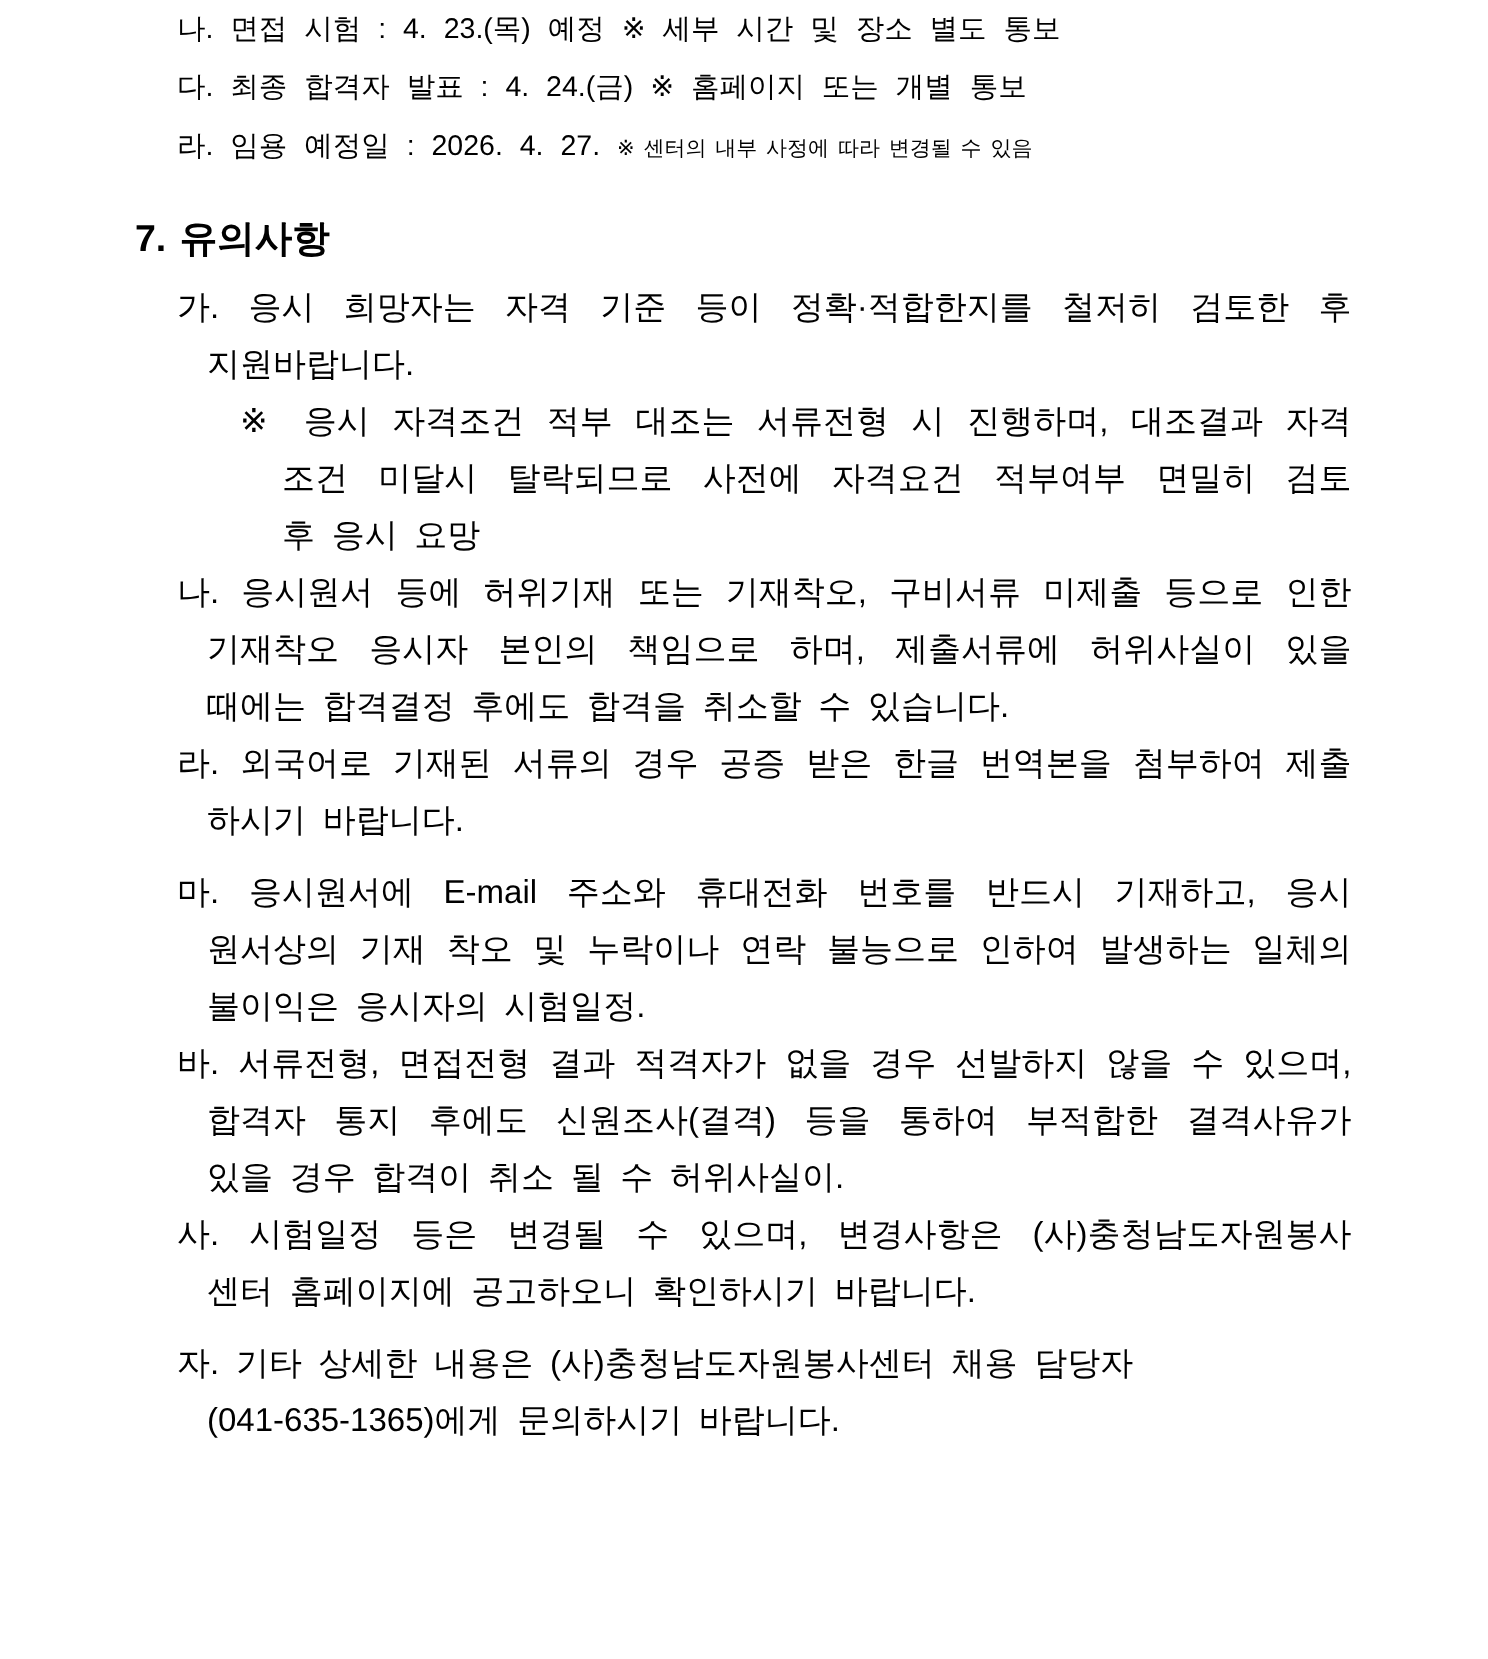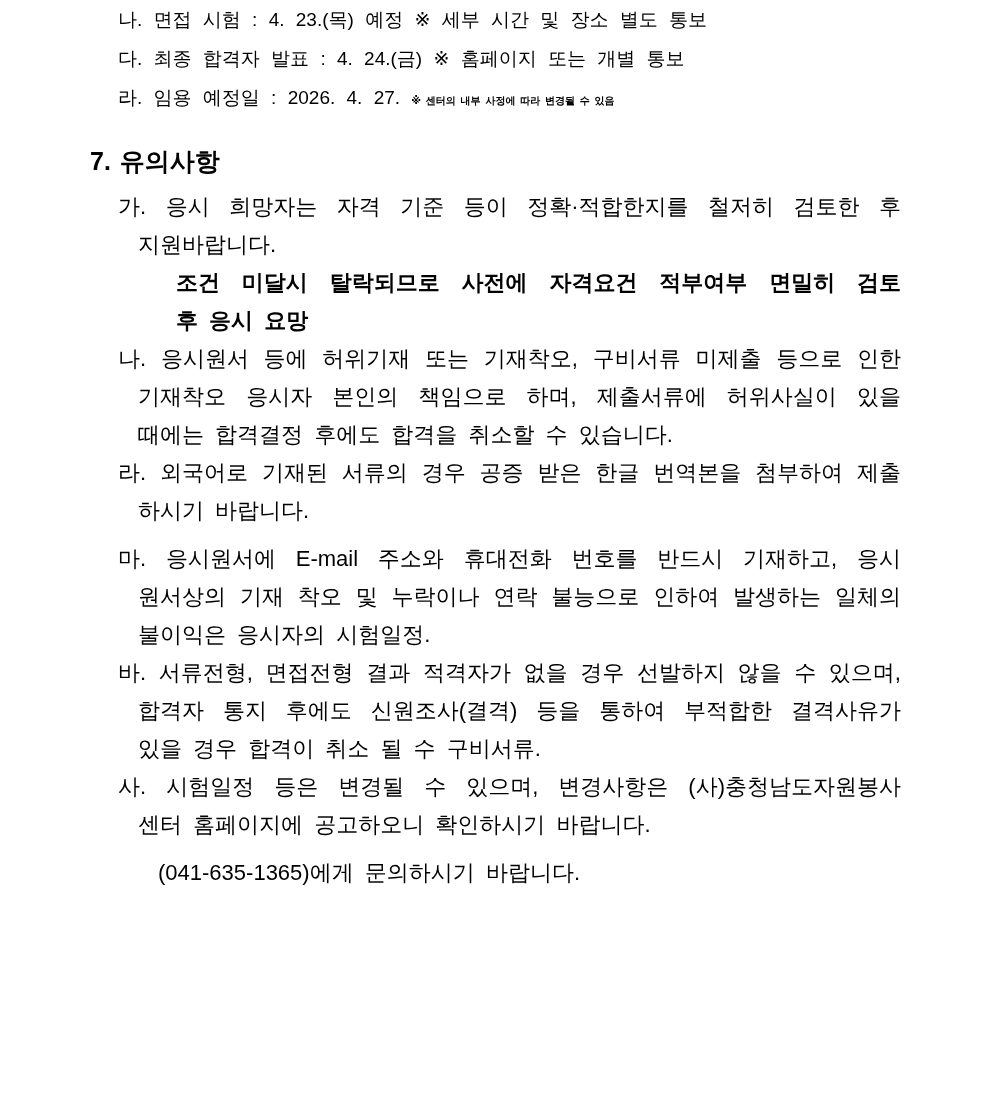--- a/index.html
+++ b/index.html
@@ -21,23 +21,22 @@
   }
 
   
   .sched-line {
     font-size: 19px;
     line-height: 39px;
     word-spacing: 6px;
     white-space: nowrap;
   }
   .sched-line .note-small {
-    font-size: 10px;
+    font-size: 14px;
     word-spacing: 2px;
-    font-weight: bold;
   }
 
   
   .section-heading {
     margin: 26px 0 12px -28px;
     font-size: 25px;
     line-height: 30px;
     font-weight: 700;
     word-spacing: 2px;
   }
@@ -51,24 +50,24 @@
     line-height: 38px;
   }
   .just {
     text-align: justify;
     text-align-last: justify;
   }
   .plain {
     word-spacing: 5px;
   }
   .cont { margin-left: 20px; }           
-  .cont-more { margin-left: 40px; }      
+  .cont-more { margin-left: 20px; }      
 
   .subnote { margin-left: 42px; }        
-  .subnote .cont { margin-left: 16px; font-weight: bold; }
+  .subnote .cont { margin-left: 28px; }
 </style>
 </head>
 <body style="background: rgb(255, 255, 255); color: rgb(0, 0, 0);">
 
 <div class="doc">
 
   <div>
     <div class="sched-line"><span>나.</span> <span>면접 시험 : 4. 23.(목) 예정 ※ 세부 시간 및 장소 별도 통보</span></div>
 
     <div class="sched-line"><span>다.</span> <span>최종 합격자 발표 : 4. 24.(금) ※ 홈페이지 또는 개별 통보</span></div>
@@ -77,20 +76,21 @@
   </div>
 
   <div class="section-heading">7. 유의사항</div>
 
   <div class="item">
     <div class="line just"><span>가.</span> <span>응시 희망자는 자격 기준 등이 정확·적합한지를 철저히 검토한 후</span></div>
     <div class="cont">
       <div class="line plain">지원바랍니다.</div>
     </div>
     <div class="subnote">
+      <div class="line just"><span>※</span> <span>응시 자격조건 적부 대조는 서류전형 시 진행하며, 대조결과 자격</span></div>
       <div class="cont">
         <div class="line just">조건 미달시 탈락되므로 사전에 자격요건 적부여부 면밀히 검토</div>
         <div class="line plain">후 응시 요망</div>
       </div>
     </div>
   </div>
 
   <div class="item">
     <div class="line just"><span>나.</span> <span>응시원서 등에 허위기재 또는 기재착오, 구비서류 미제출 등으로 인한</span></div>
     <div class="cont">
@@ -112,30 +112,31 @@
     <div class="cont">
       <div class="line just">원서상의 기재 착오 및 누락이나 연락 불능으로 인하여 발생하는 일체의</div>
       <div class="line plain">불이익은 응시자의 시험일정.</div>
     </div>
   </div>
 
   <div class="item">
     <div class="line just"><span>바.</span> <span>서류전형, 면접전형 결과 적격자가 없을 경우 선발하지 않을 수 있으며,</span></div>
     <div class="cont">
       <div class="line just">합격자 통지 후에도 신원조사(결격) 등을 통하여 부적합한 결격사유가</div>
-      <div class="line plain">있을 경우 합격이 취소 될 수 구비서류.</div>
+      <div class="line plain">있을 경우 합격이 취소 될 수 허위사실이.</div>
     </div>
   </div>
 
   <div class="item">
     <div class="line just"><span>사.</span> <span>시험일정 등은 변경될 수 있으며, 변경사항은 (사)충청남도자원봉사</span></div>
     <div class="cont">
       <div class="line plain">센터 홈페이지에 공고하오니 확인하시기 바랍니다.</div>
     </div>
   </div>
 
   <div class="item sp">
+    <div class="line plain"><span>자.</span> <span>기타 상세한 내용은 (사)충청남도자원봉사센터 채용 담당자</span></div>
     <div class="cont-more">
       <div class="line plain">(041-635-1365)에게 문의하시기 바랍니다.</div>
     </div>
   </div>
 
 </div>
 
 </body></html>

